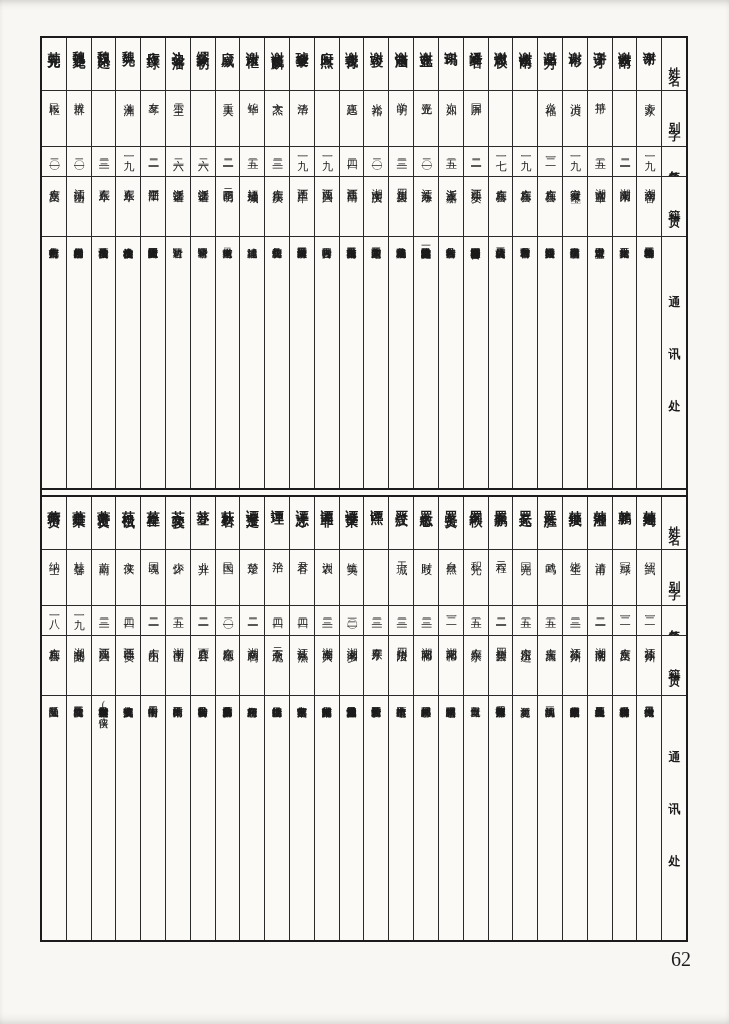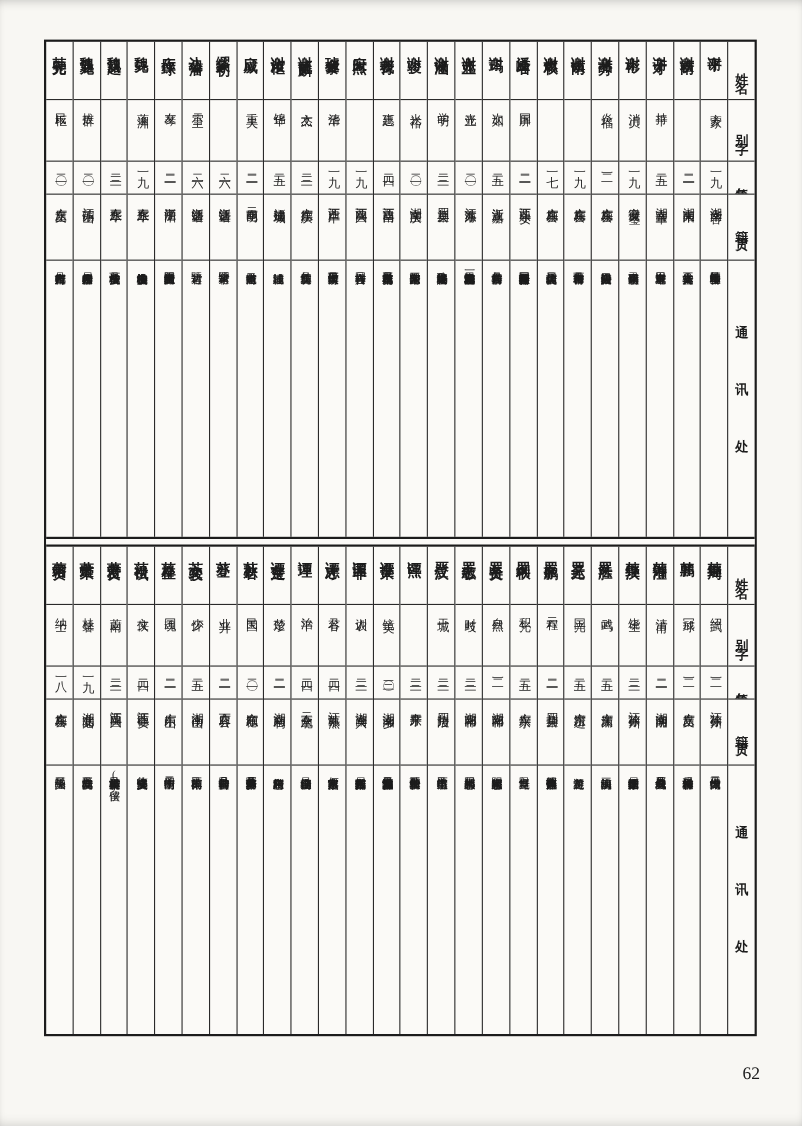--- a/index.html
+++ b/index.html
@@ -64,23 +64,22 @@
   .f-name{font-size:13px;font-weight:700;letter-spacing:2px;}
   .f-zi{font-size:11px;letter-spacing:2px;}
   .f-age{font-size:11px;letter-spacing:1px;}
   .f-native{font-size:11px;letter-spacing:1px;}
   .f-address{font-size:10px;line-height:11px;letter-spacing:0;max-height:100%;}
   .header-col .cell{align-items:center;padding-top:0;}
   .hdr{font-size:12px;font-weight:700;letter-spacing:7px;}
   .hdr-addr{letter-spacing:52px;}
   .page-number{
     position:absolute;top:948px;right:38px;
-    font-size:16px;color:var(--ink);
+    font-size:20px;color:var(--ink);
     font-family:"Liberation Serif", serif;
-    margin-top:20px;
   }
 </style>
 </head>
 <body>
 
 <div class="page">
 
   <div class="frame">
 
     <section class="dir-table table-top">

